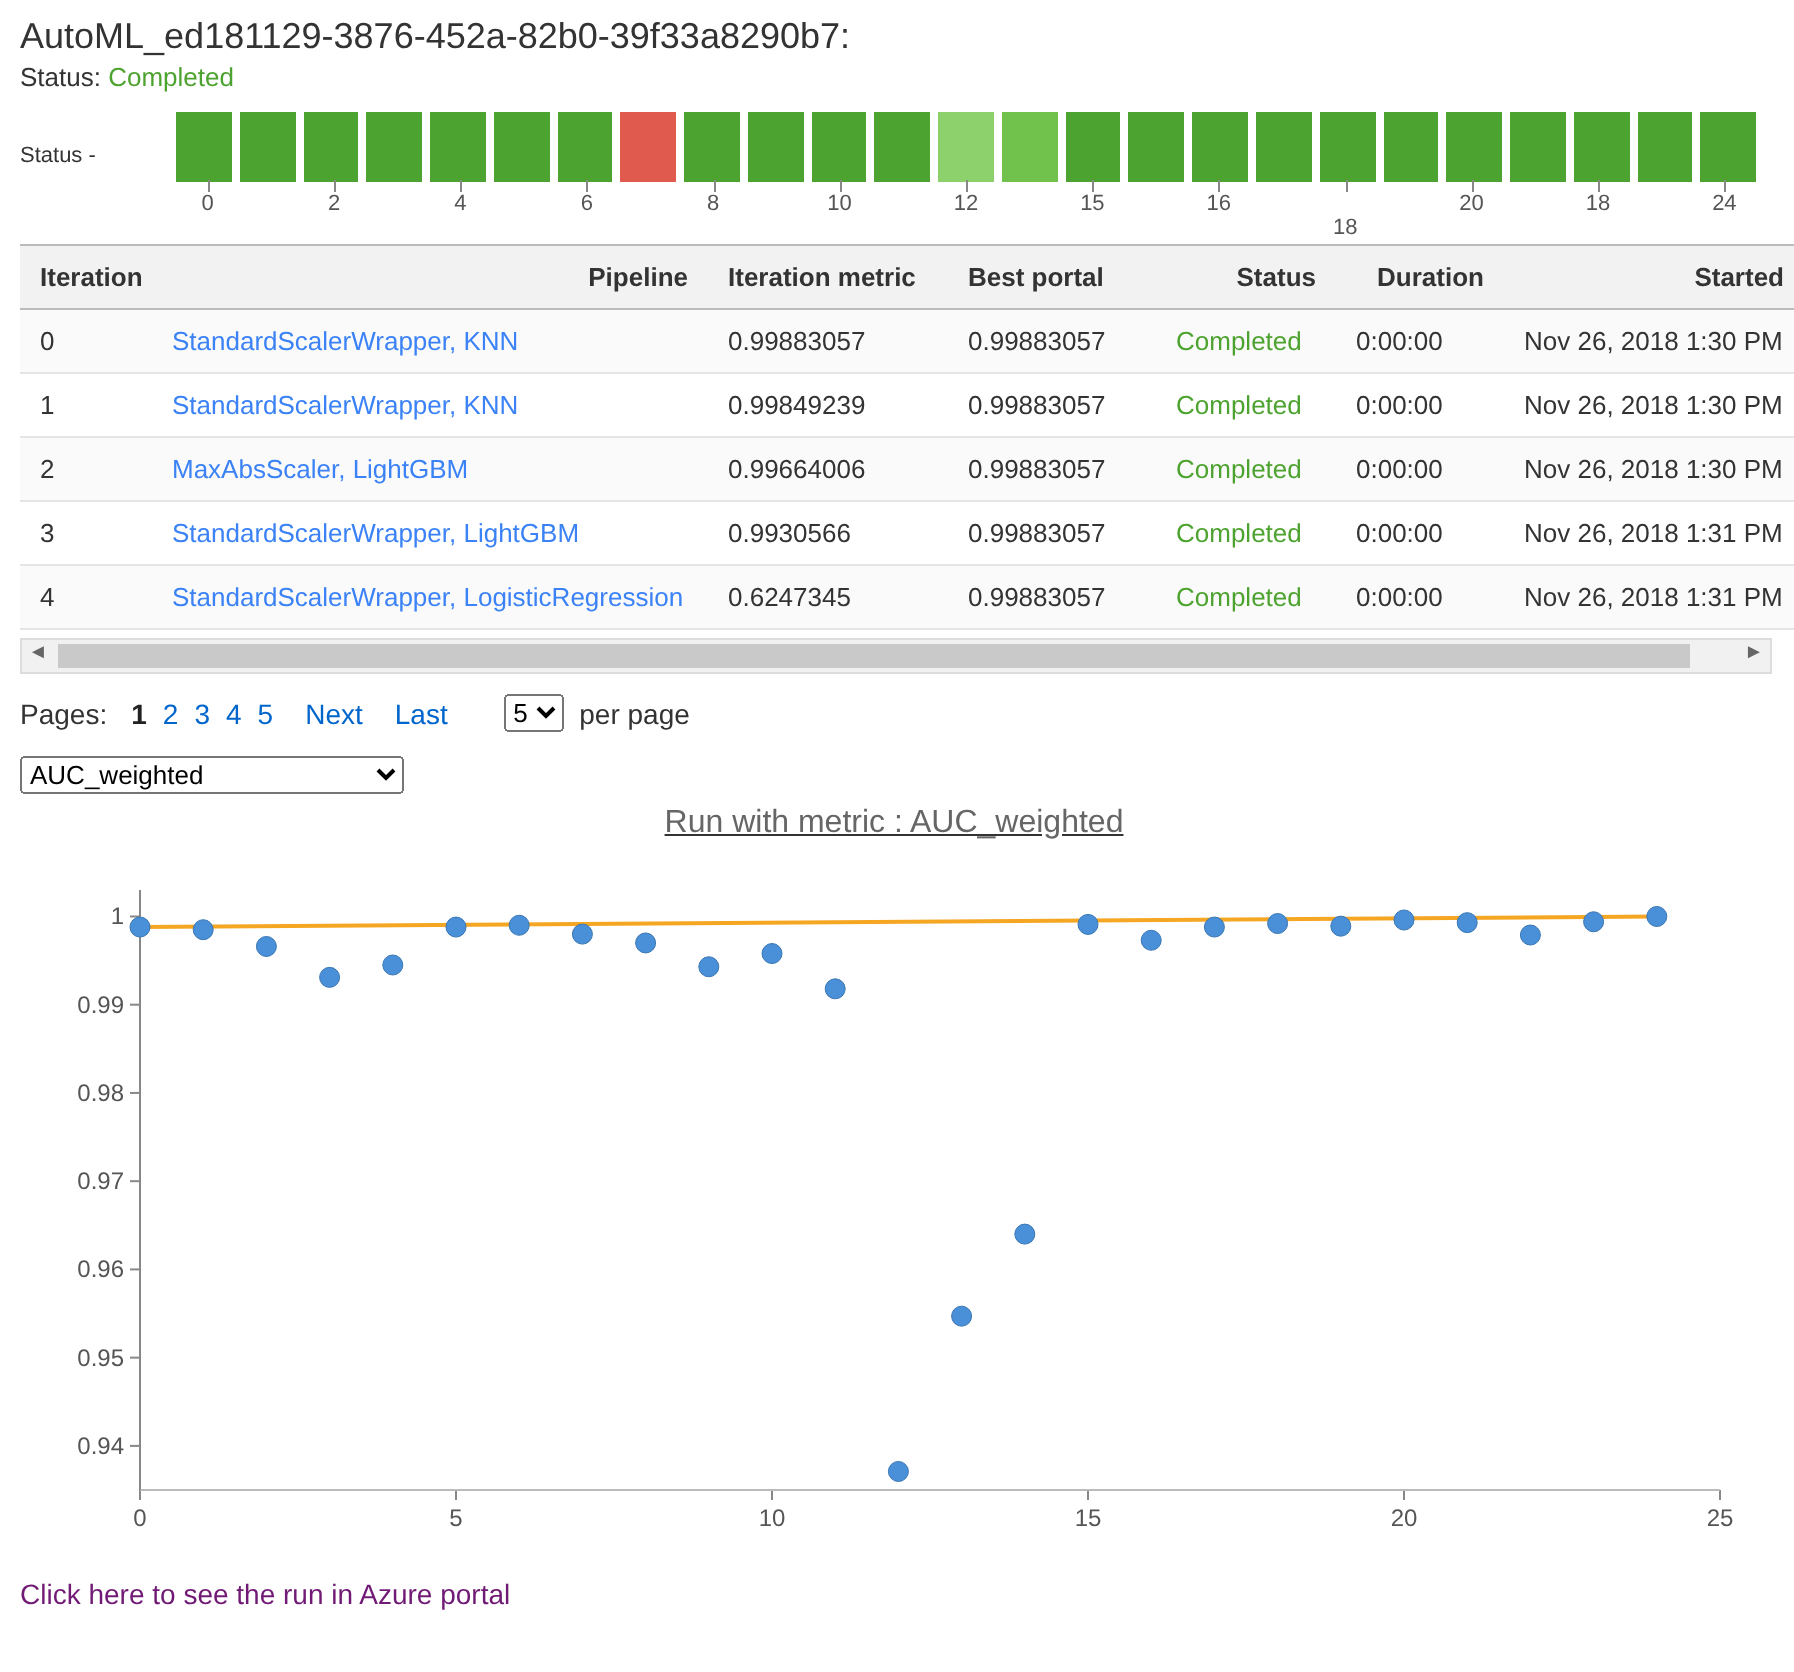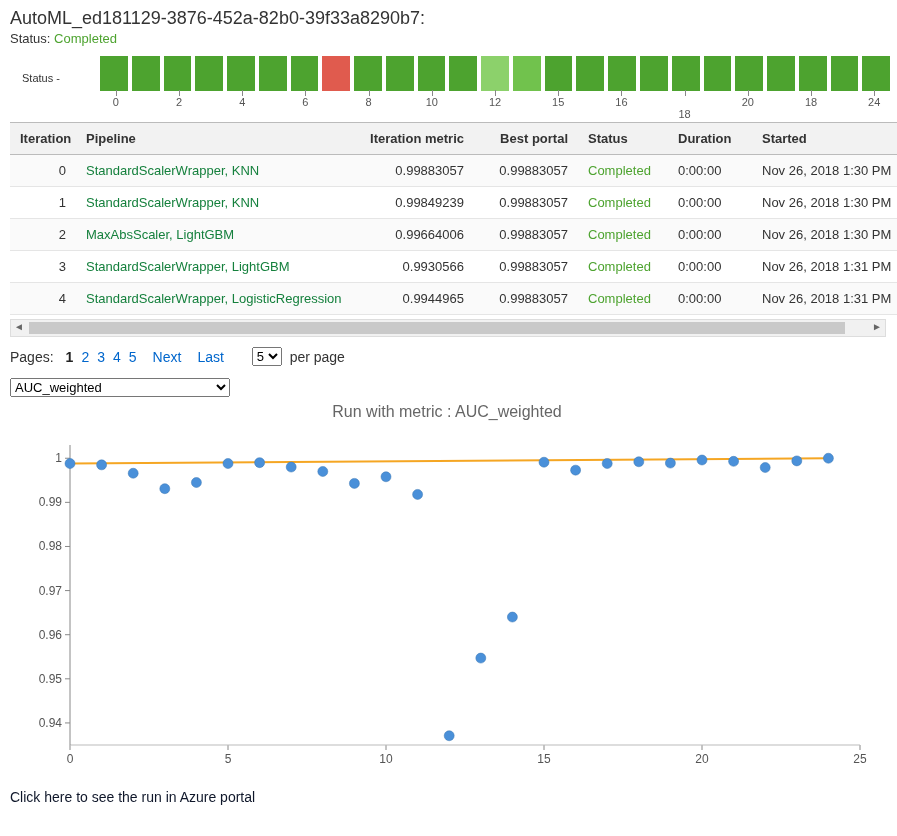--- a/index.html
+++ b/index.html
@@ -2,61 +2,61 @@
 <html><head>
 <meta charset="utf-8">
 <style>
   html,body{margin:0;padding:0;font-family:"Segoe UI",Arial,sans-serif;font-size:14px;color:#333;background:#fff;}
   body{width:897px;padding:8px 10px;box-sizing:border-box;}
   .run-title{font-size:18px;font-weight:400;margin:0 0 2px 0;}
   .run-status-row{font-size:13px;margin-bottom:6px;}
   .status-completed{color:#4da32f;}
 
   
-  .status-strip{position:relative;height:70px;width:874px;margin-left:12px;text-decoration:underline;}
+  .status-strip{position:relative;height:70px;width:874px;margin-left:0;text-decoration:underline;}
   .status-strip .ylabel{position:absolute;left:0;top:20px;font-size:11px;color:#333;}
   .strip-plot{position:absolute;left:78px;top:4px;width:790px;height:40px;display:flex;gap:4px;}
   .strip-plot .cell{flex:1 1 0;height:35px;border-radius:0;}
   .status-ticks{position:absolute;left:78px;top:42px;width:790px;height:18px;}
   .status-ticks span{position:absolute;font-size:11px;color:#555;transform:translateX(-50%);}
   .status-ticks .tick-line{position:absolute;top:-4px;width:1px;height:6px;background:#888;}
 
   
   table.runs{border-collapse:collapse;width:874px;font-size:13px;table-layout:fixed;}
-  table.runs th{background:#f2f2f2;border-top:1px solid #bbb;border-bottom:1px solid #bbb;text-align:left;padding:8px 10px;font-weight:600;}
+  table.runs th{background:#f2f2f2;border-top:1px solid #bbb;border-bottom:1px solid #bbb;text-align:right;padding:8px 10px;font-weight:600;}
   table.runs td{border-bottom:1px solid #e5e5e5;padding:8px 10px;white-space:nowrap;overflow:hidden;text-overflow:ellipsis;}
   table.runs tr:nth-child(odd) td{background:#fafafa;}
-  table.runs td.num, table.runs th.num{text-align:right;}
-  a.link{color:#15803d;text-decoration:none;}
+  table.runs td.num, table.runs th.num{text-align:left;}
+  a.link{color:#3b82f6;text-decoration:none;}
   .status-cell{color:#4da32f;}
   col.c-iter{width:66px;} col.c-pipe{width:278px;} col.c-im{width:120px;} col.c-bm{width:104px;}
   col.c-st{width:90px;} col.c-dur{width:84px;} col.c-start{width:150px;}
 
   .hscroll{width:874px;height:16px;background:#f1f1f1;border:1px solid #ddd;position:relative;margin-top:4px;}
   .hscroll .thumb{position:absolute;left:18px;right:40px;top:2px;bottom:2px;background:#c9c9c9;}
   .hscroll .arrow{position:absolute;top:0;bottom:0;width:16px;font-size:10px;line-height:14px;text-align:center;color:#666;}
   .hscroll .arrow.l{left:0;} .hscroll .arrow.r{right:0;}
 
   .pager{margin:10px 0;font-size:14px;display:flex;align-items:center;gap:8px;}
   .pager .page{color:#0066cc;cursor:pointer;padding:0 4px;}
   .pager .page.current{color:#222;font-weight:600;}
   .pager select{font-size:13px;}
 
-  select.metric{font-size:13px;margin-top:2px;width:220px;}
+  select.metric{font-size:13px;margin-top:2px;width:192px;}
 
   
-  .chart-wrap{width:874px;}
+  .chart-wrap{width:874px;text-decoration:underline;}
   .chart-title{text-align:center;font-family:"Segoe UI",Arial,sans-serif;font-size:16px;color:#666;margin:6px 0 14px 0;}
   svg.chart{display:block;}
   .point{fill:#4a90d9;stroke:#3a76b2;stroke-width:0.5;}
   .bestline{stroke:#f5a623;stroke-width:2;fill:none;}
   .zeroline{stroke:#888;stroke-width:1;}
 
   .portal-link{margin-top:14px;font-size:14px;}
-  .portal-link a{color:#0f172a;text-decoration:none;}
+  .portal-link a{color:#701a75;text-decoration:none;}
 </style>
 </head>
 <body>
 
 
 
 
 <div class="run-title">AutoML_ed181129-3876-452a-82b0-39f33a8290b7:</div>
 <div class="run-status-row">
   <span>Status:</span>
@@ -178,21 +178,21 @@
         <td><a href="#" class="link">StandardScalerWrapper, LightGBM</a></td>
         <td class="num">0.9930566</td>
         <td class="num">0.99883057</td>
         <td class="status-cell">Completed</td>
         <td>0:00:00</td>
         <td>Nov 26, 2018 1:31 PM</td>
       </tr>
       <tr>
         <td class="num">4</td>
         <td><a href="#" class="link">StandardScalerWrapper, LogisticRegression</a></td>
-        <td class="num">0.9944965</td>
+        <td class="num">0.6247345</td>
         <td class="num">0.99883057</td>
         <td class="status-cell">Completed</td>
         <td>0:00:00</td>
         <td>Nov 26, 2018 1:31 PM</td>
       </tr>
     </tbody>
 </table>
 <div class="hscroll">
   <span class="arrow l">◄</span>
   <div class="thumb"></div>

